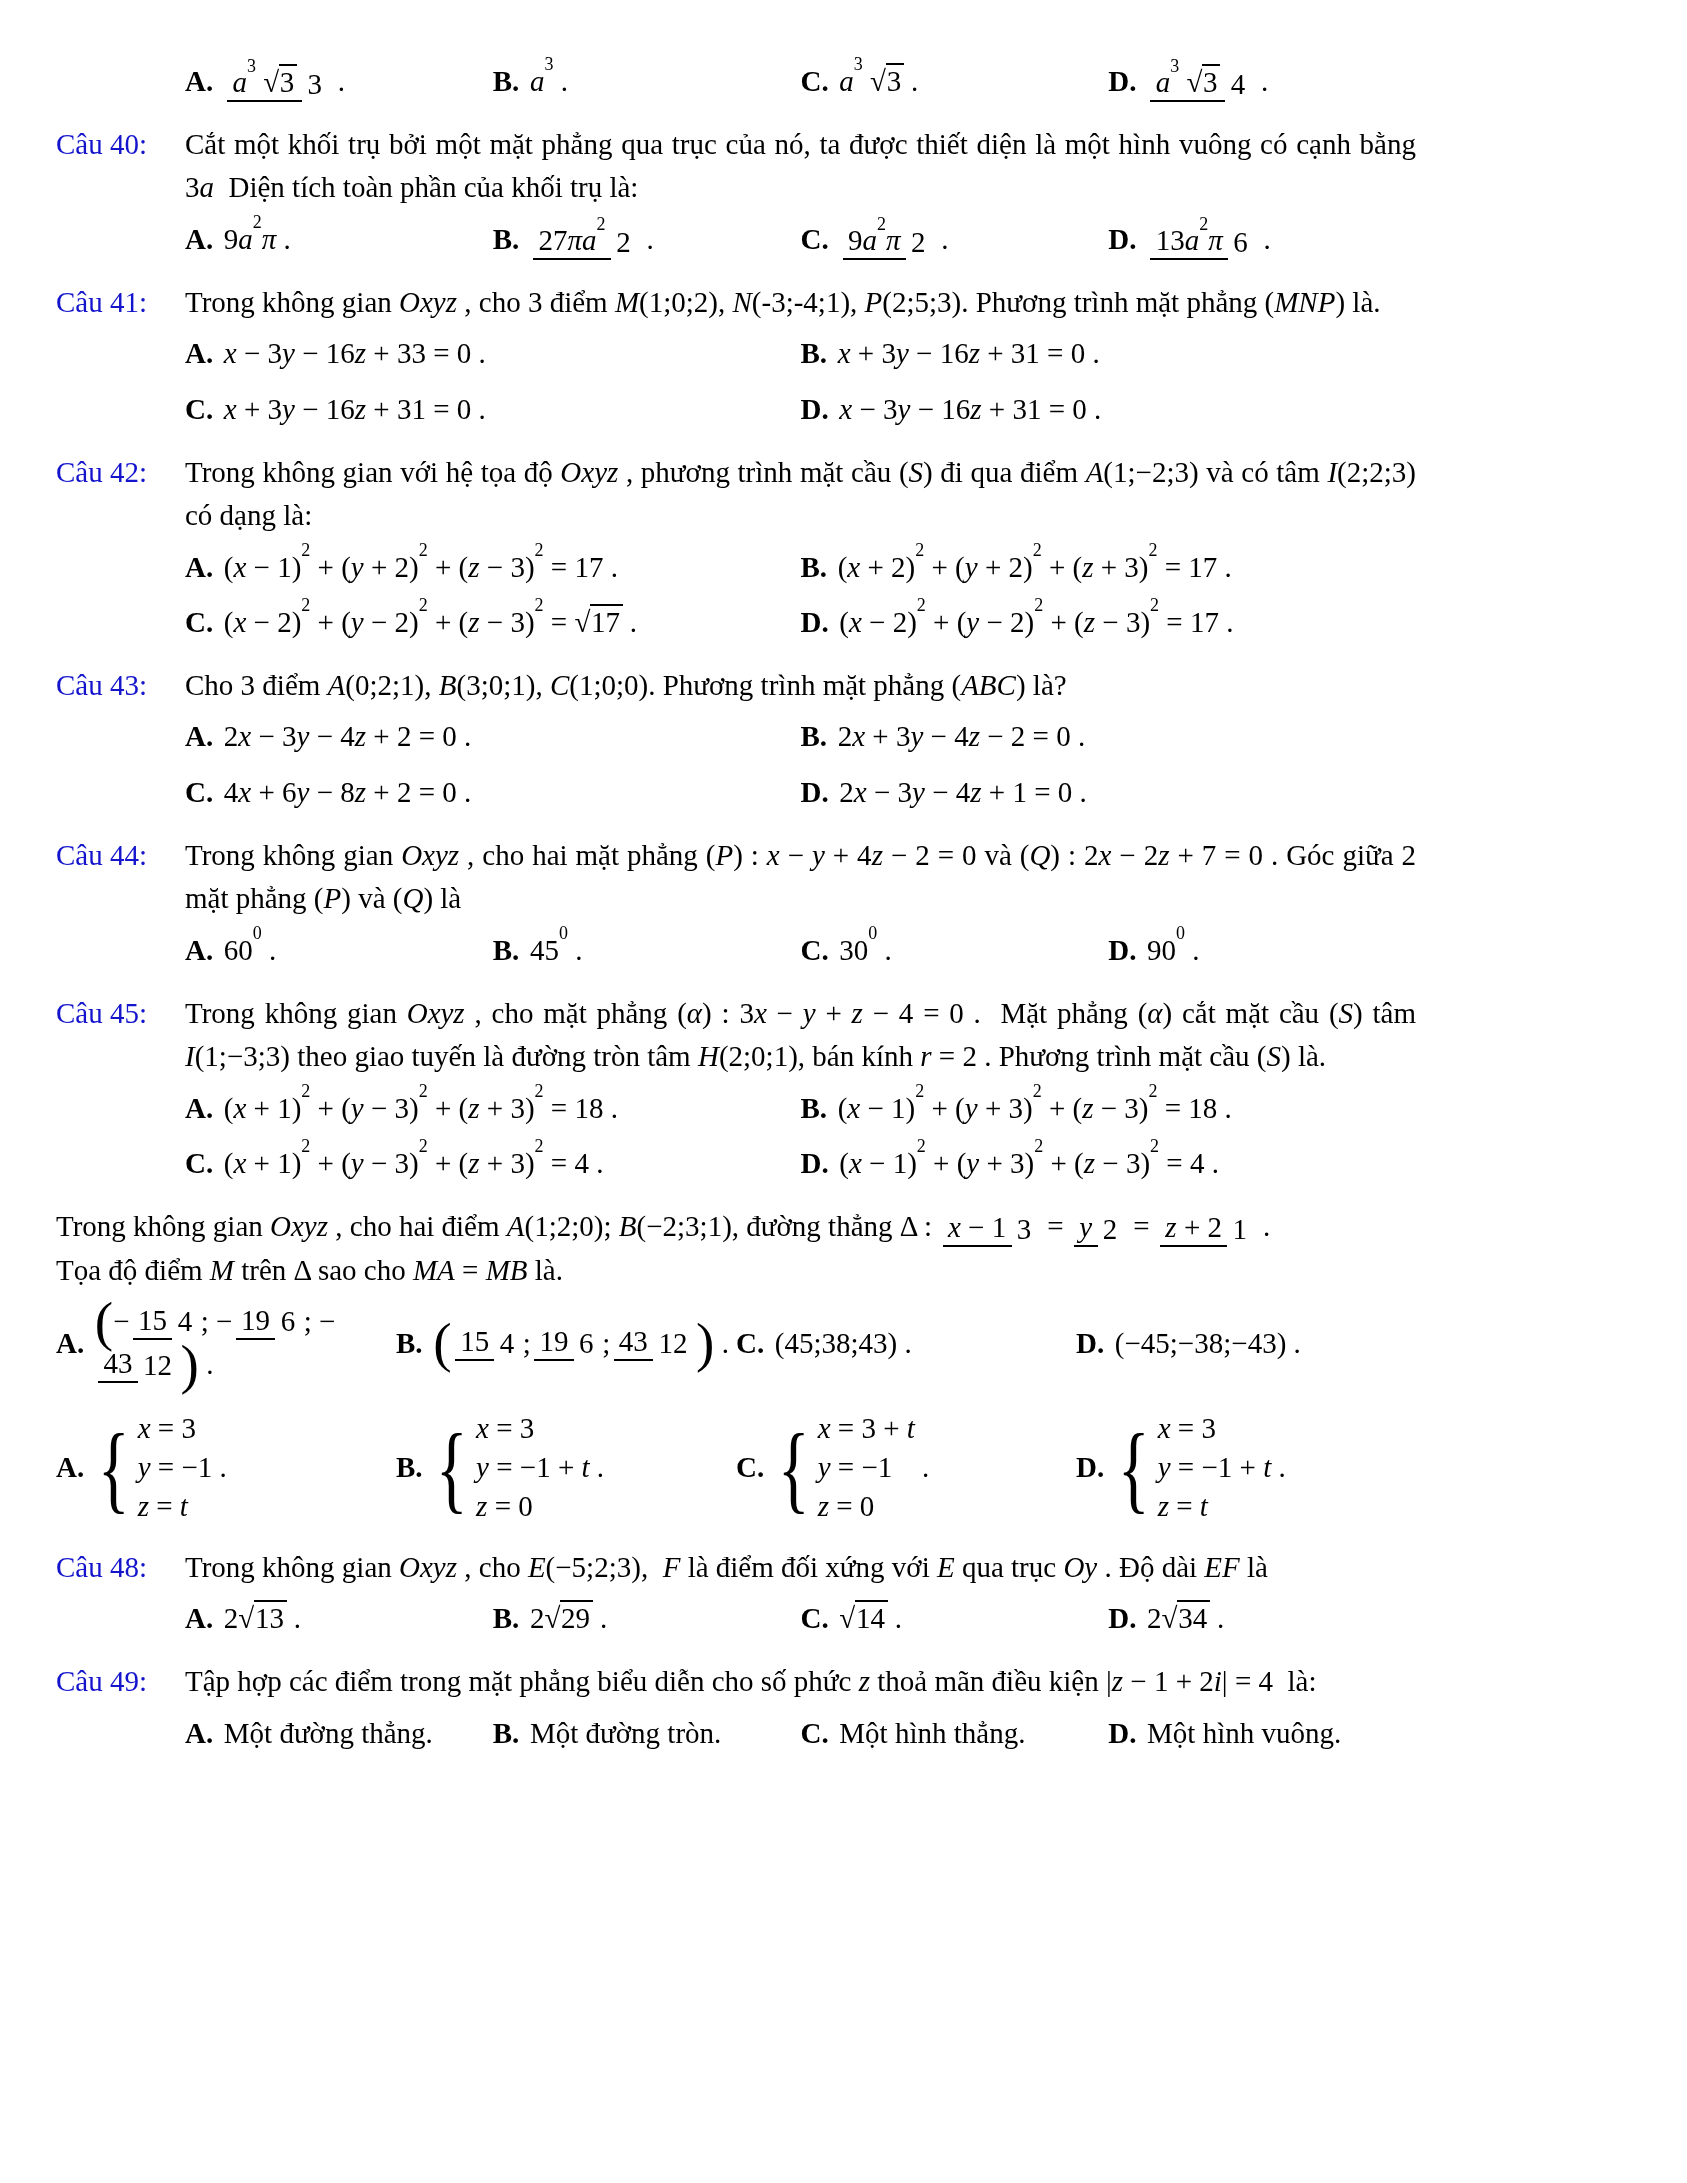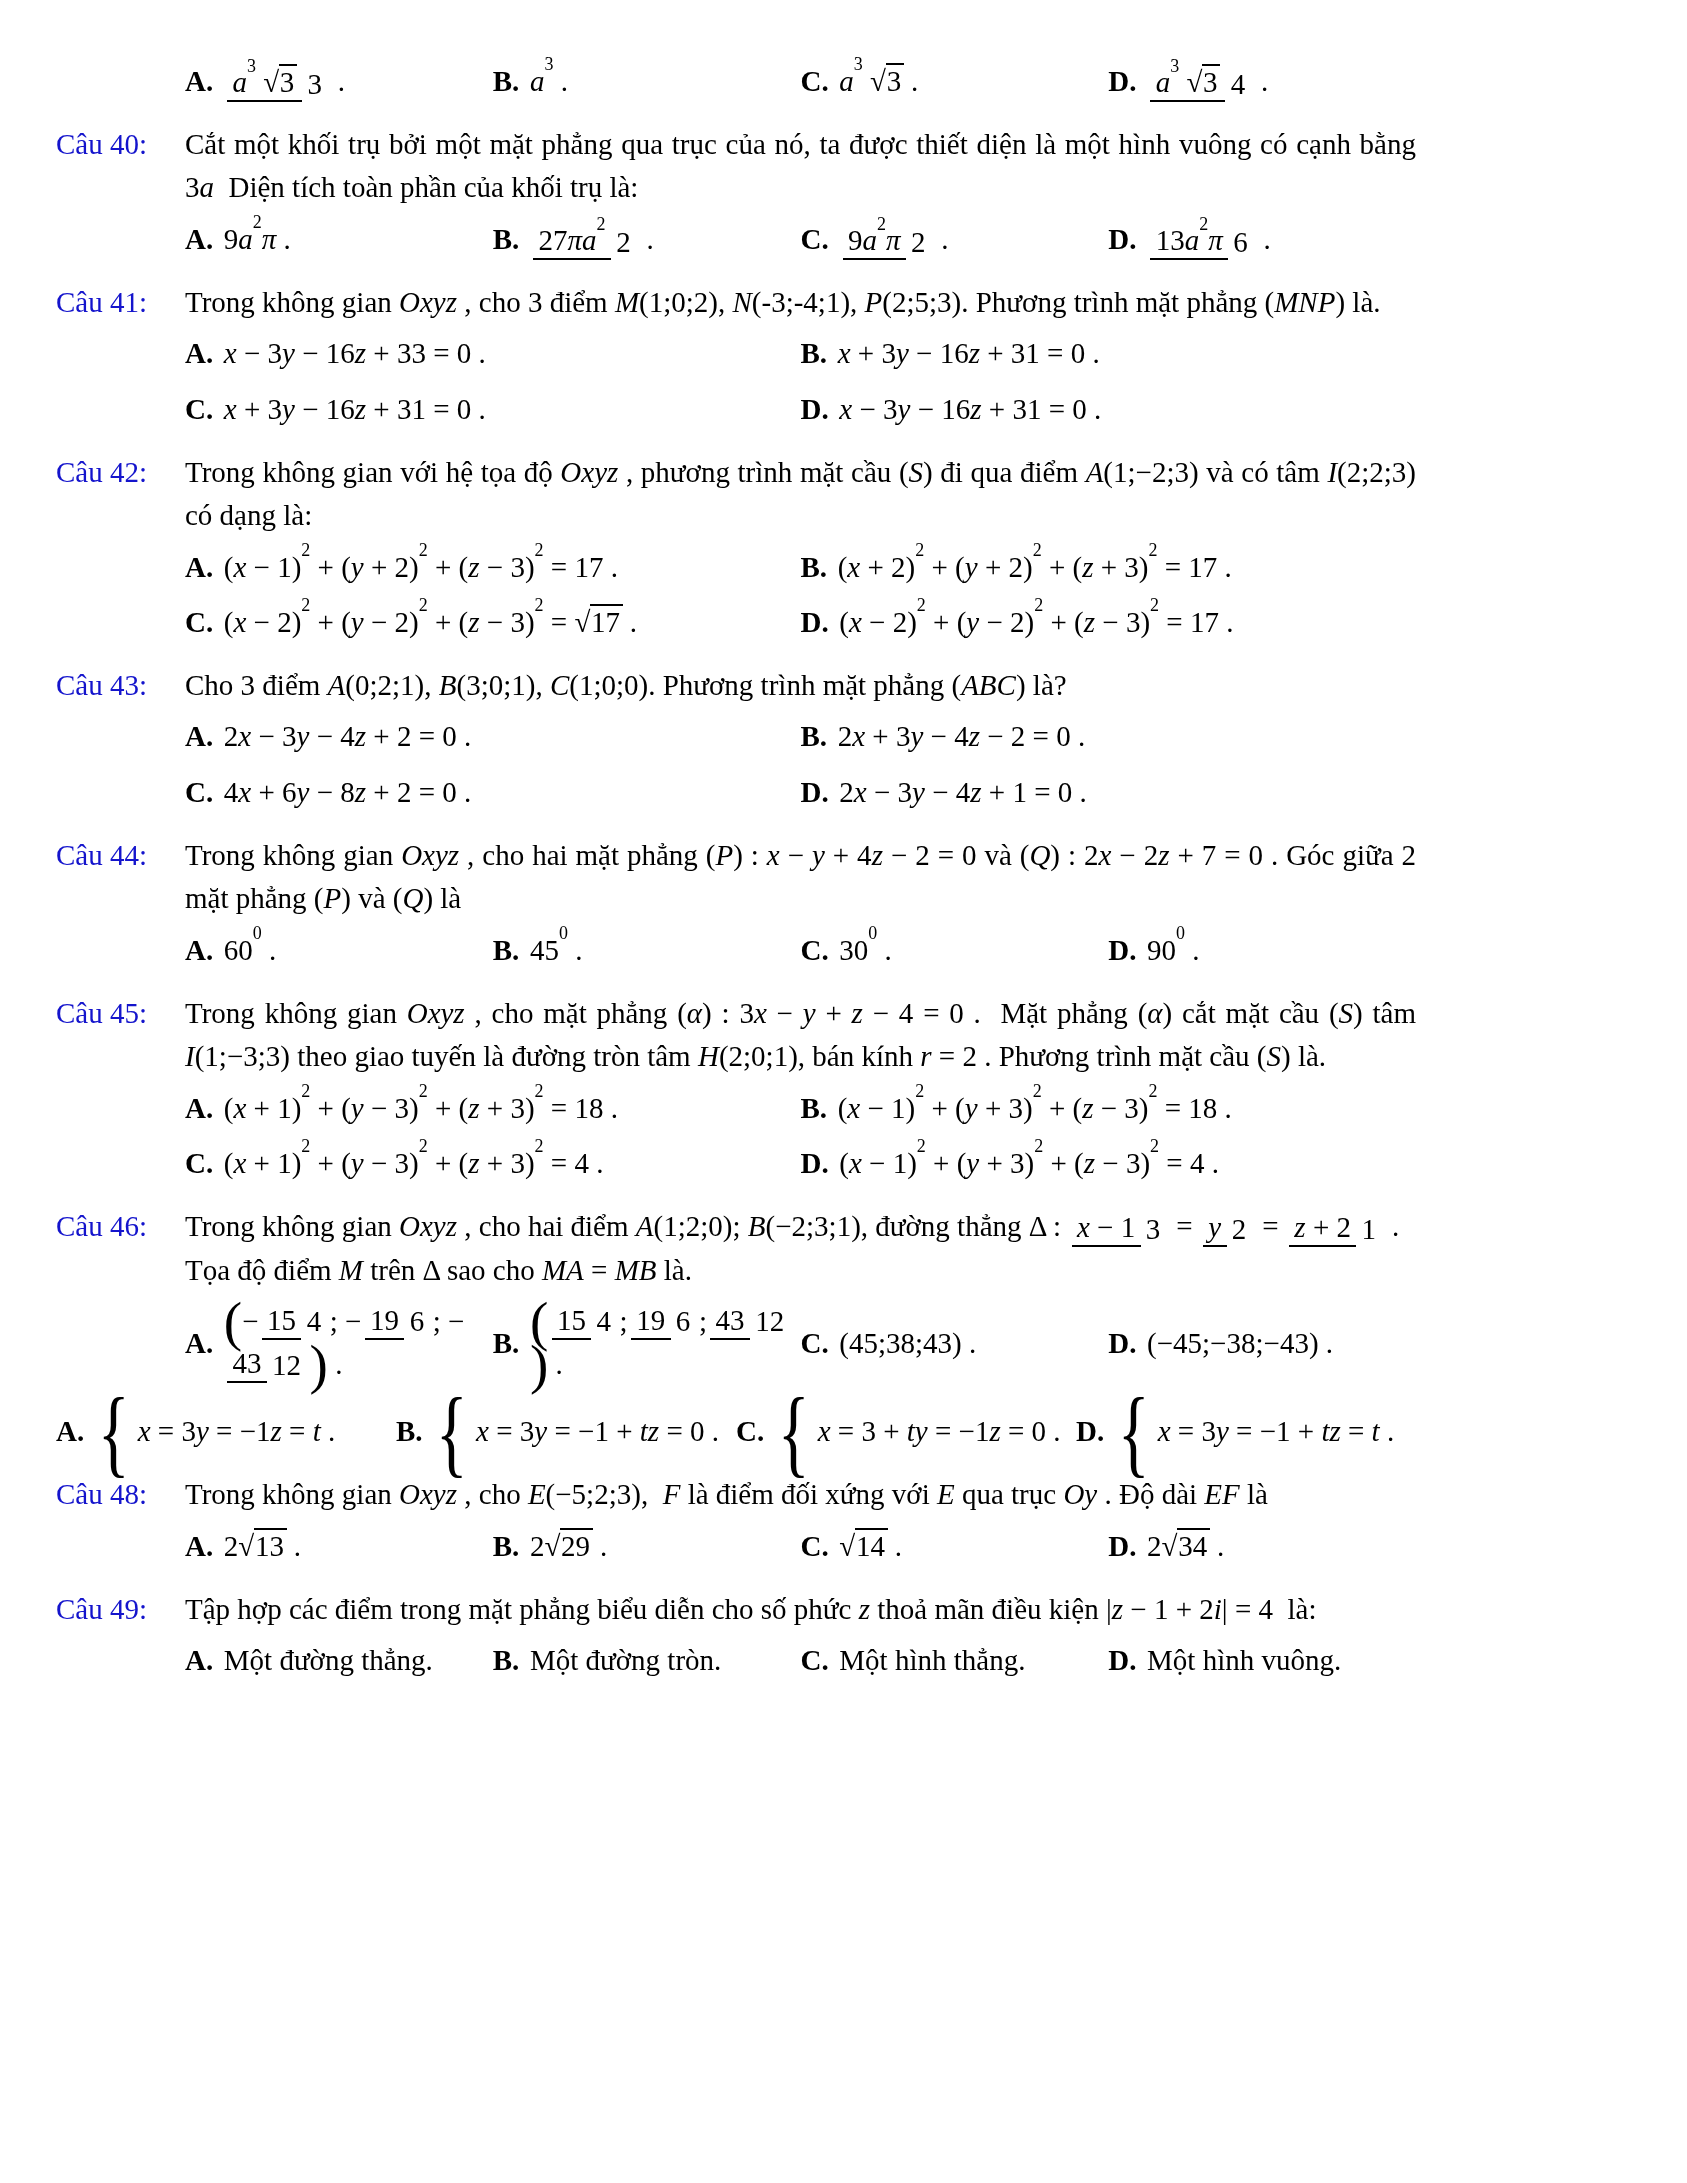--- a/index.html
+++ b/index.html
@@ -42,21 +42,21 @@
   .sq { white-space:nowrap; }
   .sq .v { border-top:2px solid currentColor; padding:0 2.6px 0 0.7px; }
 
   
   .bp { font-size:1.9em; line-height:0; vertical-align:middle; font-weight:400; }
 
   
   .sys { display:inline-flex; align-items:center; vertical-align:middle; }
   .brace { font-size:2.7em; line-height:0; font-weight:400;
            transform:scaleY(1.25) scaleX(0.85); margin-right:5.3px; }
-  .eqs { display:inline-flex; text-align:left;
+  .eqs { display:inline-flex; flex-direction:column; text-align:left;
          line-height:1.3; row-gap:1.3px; }
 </style>
 </head>
 <body>
 
 <div class="page">
 
   <div class="q">
     <div class="qlabel"></div>
     <div class="qbody">
@@ -240,21 +240,20 @@
           </div>
         <div class="opt">
             <b class="olet">D.</b>
             <span class="om">(<i>x</i> − 1)<sup>2</sup> + (<i>y</i> + 3)<sup>2</sup> + (<i>z</i> − 3)<sup>2</sup> = 4 .</span>
           </div>
       </div>
     </div>
   </section>
 
   <section class="q">
-    <div class="qlabel">Câu 46:</div>
     <div class="qbody">
       <p class="stem">Trong không gian <i>Oxyz</i> , cho hai điểm <i>A</i>(1;2;0); <i>B</i>(−2;3;1), đường thẳng Δ : <span class="fr">
             <span class="nu"><i>x</i> − 1</span>
             <span class="de">3</span>
           </span> = <span class="fr">
             <span class="nu"><i>y</i></span>
             <span class="de">2</span>
           </span> = <span class="fr">
             <span class="nu"><i>z</i> + 2</span>
             <span class="de">1</span>

